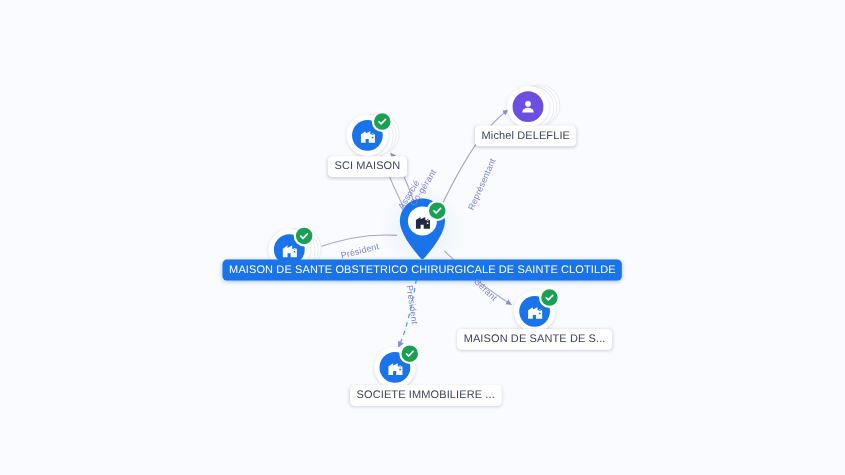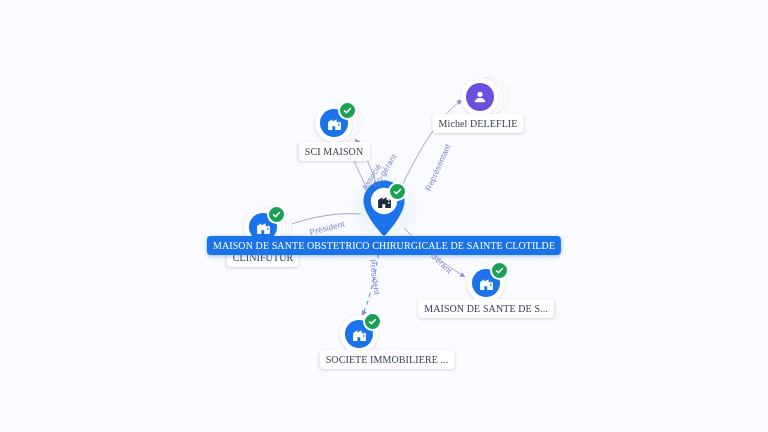--- a/index.html
+++ b/index.html
@@ -44,21 +44,21 @@
   .pin{position:relative;width:46px;height:58px;}
   .pin .pinbody{position:absolute;left:0;top:0;}
   .pin .pincore{position:absolute;left:11px;top:10px;width:24px;height:24px;
                 border-radius:50%;background:#fff;display:flex;align-items:center;justify-content:center;}
   .pin .check{right:-1px;top:2px;}
 
   
   .label{position:absolute;transform:translate(-50%,0);
          background:#ffffff;color:#3c4257;font-size:10px;line-height:13px;
          padding:3px 6px;border-radius:4px;white-space:nowrap;
-         box-shadow:0 1px 3px rgba(30,40,80,.18);letter-spacing:.1px;font-family:Liberation Serif, serif;}
+         box-shadow:0 1px 3px rgba(30,40,80,.18);letter-spacing:.1px;}
   .label.selected{background:#1a73e8;color:#ffffff;font-weight:400;
                   box-shadow:0 1px 4px rgba(26,115,232,.45);text-align:right;}
 
   
   .elabel{position:absolute;font-size:8px;color:#7b7fd6;white-space:nowrap;
           transform-origin:0 50%;letter-spacing:.2px;}
 </style>
 </head>
 <body>
 
@@ -126,21 +126,20 @@
           <path d="M3 21V10l6-4v3l6-3v4h6v11h-8v-5h-4v5H3zm14-6h2v-2h-2v2zm0-4h2V9h-2v2z"></path>
         </svg>
       </div>
       <div class="check">
         <svg width="9" height="9" viewBox="0 0 24 24" fill="none" stroke="#ffffff" stroke-width="4" stroke-linecap="round" stroke-linejoin="round">
           <path d="M4 12.5l5.2 5.2L20 6.6"></path>
         </svg>
       </div>
     </div>
   </div>
-  <div class="label" style="left:263px;top:248px;">CLINIFUTUR</div>
 
   <div class="node" style="left:486px;top:283px;">
     <div class="disc">
       <div class="inner company">
         <svg width="17" height="17" viewBox="0 0 24 24" fill="#ffffff">
           <path d="M3 21V10l6-4v3l6-3v4h6v11h-8v-5h-4v5H3zm14-6h2v-2h-2v2zm0-4h2V9h-2v2z"></path>
         </svg>
       </div>
       <div class="check">
         <svg width="9" height="9" viewBox="0 0 24 24" fill="none" stroke="#ffffff" stroke-width="4" stroke-linecap="round" stroke-linejoin="round">

